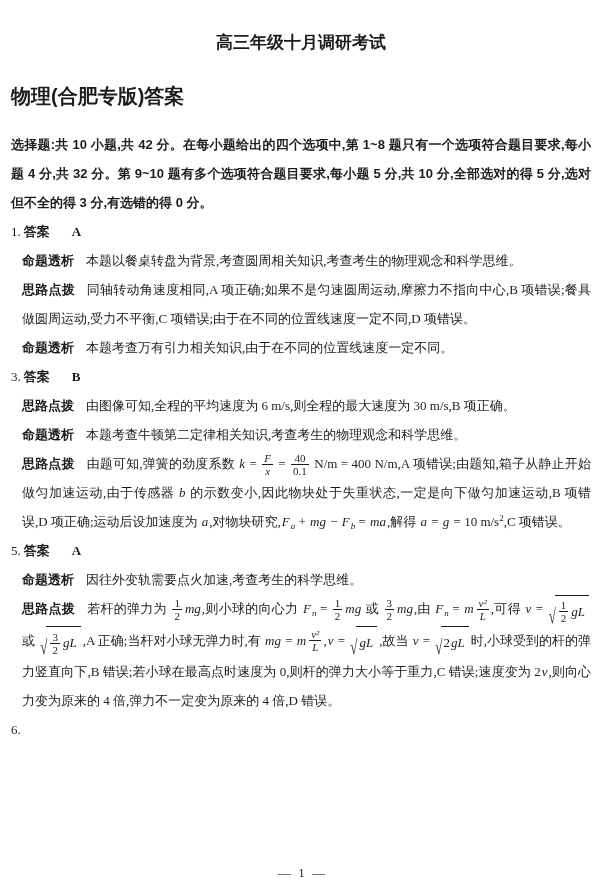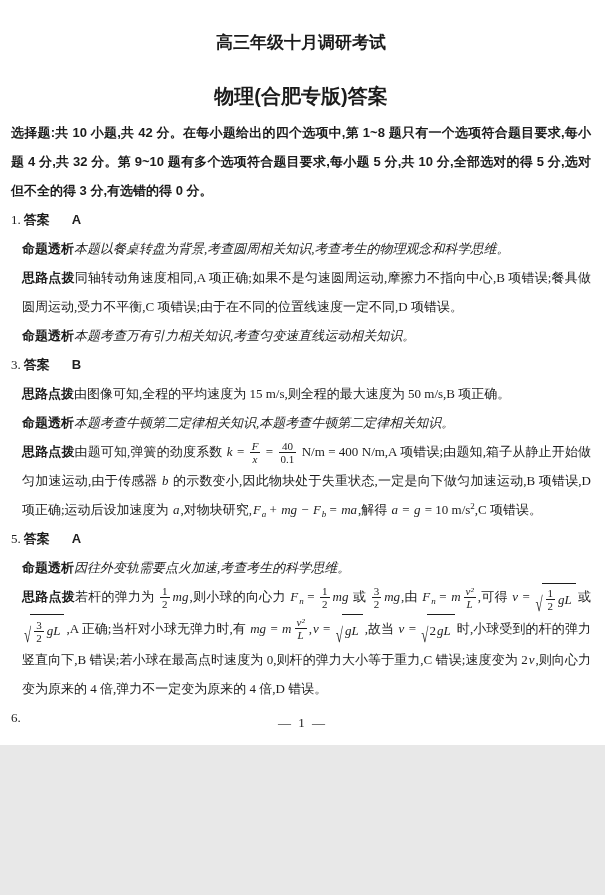--- a/index.html
+++ b/index.html
@@ -1,46 +1,46 @@
 <!DOCTYPE html>
 <html><head>
 <meta charset="utf-8">
 <style>
   html,body{margin:0;padding:0;background:#e8e8e8;}
   .page{
-    width:605px;height:745px;margin:0 auto;background:#ffffff;
+    width:605px;height:895px;margin:0 auto;background:#ffffff;
     position:relative;overflow:hidden;color:#1c1c1c;
     font-family:"Liberation Serif","DejaVu Serif",serif;
     font-size:13px;line-height:29px;
   }
   .inner{padding:0 14px 0 11px;}
   .title1{
     text-align:center;font-weight:bold;font-size:17px;
     font-family:"Liberation Sans","DejaVu Sans",sans-serif;
     padding-top:30px;line-height:26px;
   }
   .title2{
-    text-align:center;font-weight:bold;font-size:20px;
+    text-align:left;font-weight:bold;font-size:20px;
     font-family:"Liberation Sans","DejaVu Sans",sans-serif;
     margin-top:26px;line-height:28px;
   }
   .intro{
-    margin-top:8px;font-weight:bold;text-align:justify;
+    margin-top:20px;font-weight:bold;text-align:justify;
     font-family:"Liberation Sans","DejaVu Sans",sans-serif;
   }
   .item{text-align:justify;}
   .num{display:inline-block;margin-right:3px;}
   .b{
     font-weight:bold;
-    font-family:Liberation Sans, sans-serif;
+    font-family:Liberation Serif, serif;
   }
   .ans{margin-left:22px;}
   .para{padding-left:11px;text-align:justify;}
-  .lbl{}
-  .kai{font-style:italic;}
+  .lbl{margin-right:12px;}
+  .kai{}
   
   .mvar{font-style:italic;font-family:"Liberation Serif","DejaVu Serif",serif;padding:0 1px;}
   sub.msub{font-size:9px;font-style:italic;vertical-align:-3px;line-height:0;}
   sup.msup{font-size:9px;vertical-align:5px;line-height:0;}
   .frac{
     display:inline-block;vertical-align:-0.6em;text-align:center;
     font-size:11px;line-height:1.1;margin:0 2px;
   }
   .frac .fnum{display:block;padding:0 2px;}
   .frac .fden{display:block;border-top:1px solid #1c1c1c;padding:0 2px;}
@@ -61,28 +61,28 @@
     <div class="title1">高三年级十月调研考试</div>
     <div class="title2">物理(合肥专版)答案</div>
     <div class="intro">选择题:共 10 小题,共 42 分。在每小题给出的四个选项中,第 1~8 题只有一个选项符合题目要求,每小题 4 分,共 32 分。第 9~10 题有多个选项符合题目要求,每小题 5 分,共 10 分,全部选对的得 5 分,选对但不全的得 3 分,有选错的得 0 分。</div>
     <div id="items">
         <div class="item">
           <div class="answer-line"><span class="num">1.</span><span class="b">答案</span><span class="ans b">A</span></div>
           <div class="para"><span class="b lbl">命题透析</span><span class="kai">本题以餐桌转盘为背景,考查圆周相关知识,考查考生的物理观念和科学思维。</span></div>
           <div class="para"><span class="b lbl">思路点拨</span><span class="">同轴转动角速度相同,A 项正确;如果不是匀速圆周运动,摩擦力不指向中心,B 项错误;餐具做圆周运动,受力不平衡,C 项错误;由于在不同的位置线速度一定不同,D 项错误。</span></div>
         </div>
         <div class="item">
-          <div class="para"><span class="b lbl">命题透析</span><span class="kai">本题考查万有引力相关知识,考查匀变速直线运动相关知识。</span></div>
+          <div class="para"><span class="b lbl">命题透析</span><span class="kai">本题考查万有引力相关知识,由于在不同的位置线速度一定不同。</span></div>
         </div>
         <div class="item">
           <div class="answer-line"><span class="num">3.</span><span class="b">答案</span><span class="ans b">B</span></div>
-          <div class="para"><span class="b lbl">思路点拨</span><span class="">由图像可知,全程的平均速度为 15 m/s,则全程的最大速度为 50 m/s,B 项正确。</span></div>
+          <div class="para"><span class="b lbl">思路点拨</span><span class="">由图像可知,全程的平均速度为 6 m/s,则全程的最大速度为 30 m/s,B 项正确。</span></div>
         </div>
         <div class="item">
-          <div class="para"><span class="b lbl">命题透析</span><span class="kai">本题考查牛顿第二定律相关知识,本题考查牛顿第二定律相关知识。</span></div>
+          <div class="para"><span class="b lbl">命题透析</span><span class="kai">本题考查牛顿第二定律相关知识,考查考生的物理观念和科学思维。</span></div>
           <div class="para"><span class="b lbl">思路点拨</span><span class="">由题可知,弹簧的劲度系数 <span class="mvar">k</span> = <span class="frac fi"><span class="fnum">F</span><span class="fden">x</span></span> = <span class="frac"><span class="fnum">40</span><span class="fden">0.1</span></span> N/m = 400 N/m,A 项错误;由题知,箱子从静止开始做匀加速运动,由于传感器 <span class="mvar">b</span> 的示数变小,因此物块处于失重状态,一定是向下做匀加速运动,B 项错误,D 项正确;运动后设加速度为 <span class="mvar">a</span>,对物块研究,<span class="mvar">F</span><sub class="msub">a</sub> + <span class="mvar">mg</span> − <span class="mvar">F</span><sub class="msub">b</sub> = <span class="mvar">ma</span>,解得 <span class="mvar">a</span> = <span class="mvar">g</span> = 10 m/s<sup class="msup">2</sup>,C 项错误。</span></div>
         </div>
         <div class="item">
           <div class="answer-line"><span class="num">5.</span><span class="b">答案</span><span class="ans b">A</span></div>
           <div class="para"><span class="b lbl">命题透析</span><span class="kai">因往外变轨需要点火加速,考查考生的科学思维。</span></div>
           <div class="para"><span class="b lbl">思路点拨</span><span class="">若杆的弹力为 <span class="frac"><span class="fnum">1</span><span class="fden">2</span></span><span class="mvar">mg</span>,则小球的向心力 <span class="mvar">F</span><sub class="msub">n</sub> = <span class="frac"><span class="fnum">1</span><span class="fden">2</span></span><span class="mvar">mg</span> 或 <span class="frac"><span class="fnum">3</span><span class="fden">2</span></span><span class="mvar">mg</span>,由 <span class="mvar">F</span><sub class="msub">n</sub> = <span class="mvar">m</span><span class="frac fi"><span class="fnum">v²</span><span class="fden">L</span></span>,可得 <span class="mvar">v</span> = <span class="sqrt">
                 <span class="sqrt-sign">√</span>
                 <span class="sqrt-body"><span class="frac"><span class="fnum">1</span><span class="fden">2</span></span><span class="mvar">gL</span></span>
               </span>或 <span class="sqrt">
                 <span class="sqrt-sign">√</span>

